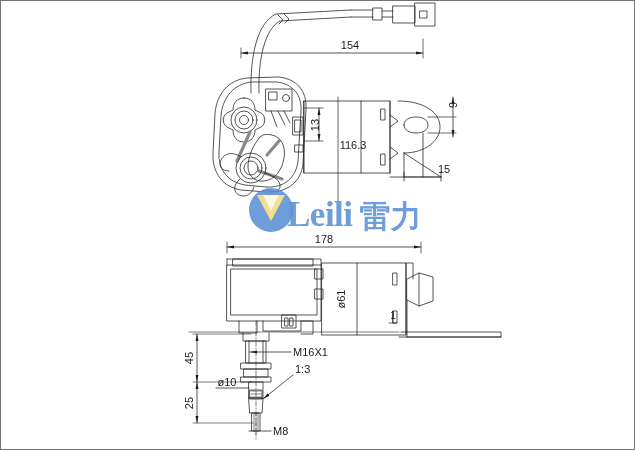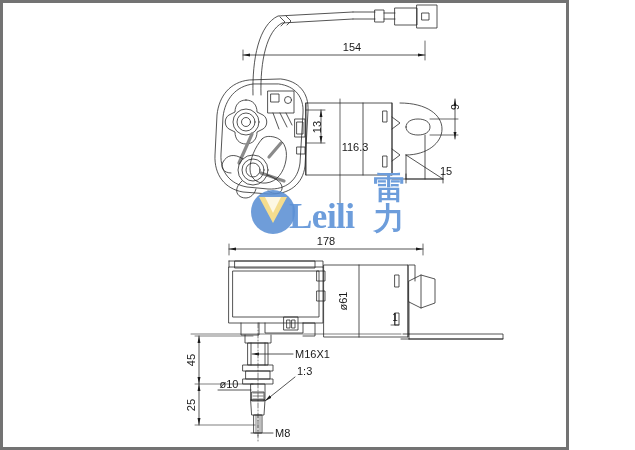--- a/index.html
+++ b/index.html
@@ -2,24 +2,24 @@
 <html><head>
 <meta charset="utf-8">
 <style>
   html, body {
     margin: 0;
     padding: 0;
     background: #ffffff;
   }
   #page {
     position: relative;
-    width: 569px;
+    width: 635px;
     height: 450px;
     background: #ffffff;
-    border: 3px solid #737373;
+    border: 1px solid #737373;
     box-sizing: border-box;
     overflow: hidden;
     font-family: "Liberation Sans", sans-serif;
   }
   #drawing-svg {
     position: absolute;
     left: 0;
     top: 0;
   }
   .dimtext {
@@ -83,21 +83,21 @@
     color: #6d9ddb;
     letter-spacing: -0.5px;
     margin-left: -6px;
     line-height: 1;
   }
   #wm-cn {
     font-family: "DejaVu Sans", sans-serif;
     font-size: 31px;
     font-weight: bold;
     color: #6d9ddb;
-    margin-left: 19px;
+    margin-left: 7px;
     line-height: 1;
   }
 </style>
 </head>
 <body>
 
 <div id="page">
 
   <svg id="drawing-svg" width="635" height="450" viewBox="0 0 635 450">
 

